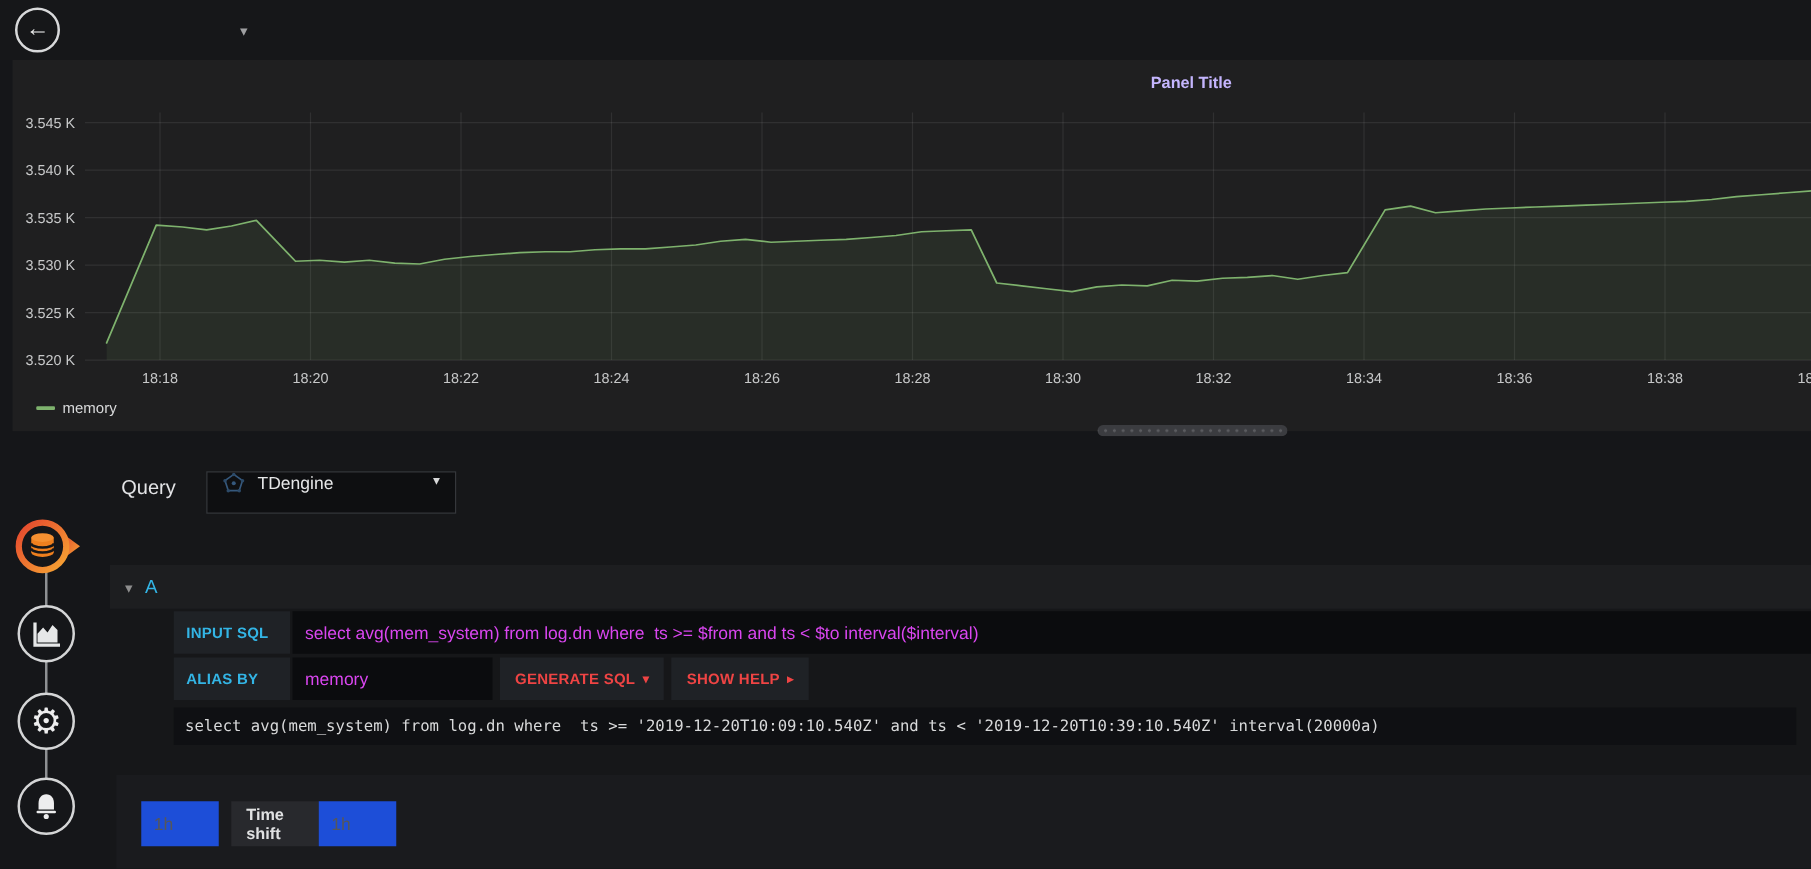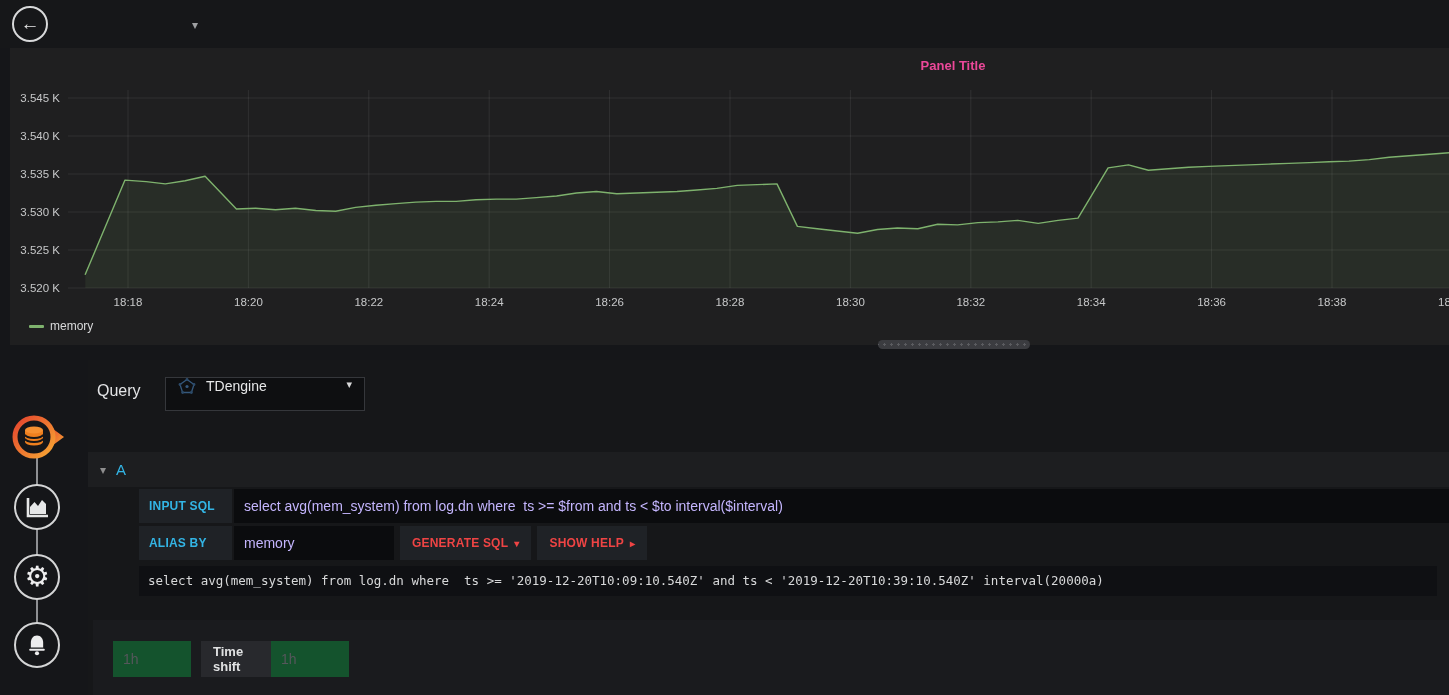--- a/index.html
+++ b/index.html
@@ -12,21 +12,21 @@
   #back-btn { position:absolute; left:12px; top:6px; width:36px; height:36px; border:2px solid #d8d9da;
     border-radius:50%; display:flex; align-items:center; justify-content:center; cursor:pointer;
     font-size:19px; font-weight:bold; color:#e8e8e8; }
   #dash-title { position:absolute; left:62px; top:0; height:48px; line-height:48px;
     font-size:18px; font-weight:500; color:#e9eaeb; cursor:pointer; }
   #dash-caret { position:absolute; left:192px; top:0; height:48px; line-height:50px; font-size:12px; color:#9fa0a2; }
 
   
   #panel { position:absolute; left:10px; top:48px; width:1439px; height:297px; background:#1f1f20; }
   #panel-title { position:absolute; left:943px; top:10px; transform:translateX(-50%);
-    font-size:13px; font-weight:700; color:#ec4899; white-space:nowrap; }
+    font-size:13px; font-weight:700; color:#c4b5fd; white-space:nowrap; }
   #chart-svg { position:absolute; left:0; top:0; }
   #legend { position:absolute; left:19px; top:271px; display:flex; align-items:center; gap:6px; }
   #legend .swatch { width:15px; height:3px; border-radius:1px; }
   #legend .lbl { font-size:12px; color:#d8d9da; }
 
   
   #resize-handle { position:absolute; left:878px; top:340px; width:152px; height:9px; border-radius:5px;
     background-color:#3b3c40;
     background-image:radial-gradient(circle at center, #5b5c60 1px, transparent 1.4px);
     background-size:7px 9px; background-position:3px 0; cursor:row-resize; }
@@ -53,41 +53,41 @@
   #query-row-header { position:absolute; left:0; top:92px; width:1361px; height:35px; background:#1d1e20;
     display:flex; align-items:center; padding:0 12px; gap:10px; cursor:pointer; }
   #query-row-header .collapse-caret { font-size:12px; color:#8e8e8e; }
   #query-row-header .ref-id { font-size:15px; color:#33b5e5; }
 
   .qrow { position:absolute; left:51px; display:flex; height:34px; }
   #row-input-sql { top:129px; width:1310px;justify-content:space-between; }
   #row-alias { top:166px; }
   .qlabel { width:93px; background:#1f2226; color:#33b5e5; font-size:12px; font-weight:700;
     display:flex; align-items:center; padding-left:10px; letter-spacing:.2px; flex:none; }
-  .qinput { background:#0b0c0e; border:none; outline:none; color:#c4b5fd; font-size:14px;
+  .qinput { background:#0b0c0e; border:none; outline:none; color:#d946ef; font-size:14px;
     font-family:"Liberation Sans", sans-serif; padding:0 10px; height:34px; }
   #input-sql-field { flex:1; margin-left:2px; }
   #alias-field { width:160px; margin-left:2px; }
   .qbtn { background:#1f2226; color:#ef4444; font-size:12px; font-weight:700; border:none;
     display:flex; align-items:center; gap:6px; padding:0 12px; margin-left:6px; cursor:pointer;
     font-family:"Liberation Sans", sans-serif; letter-spacing:.2px; }
   .qbtn .c { font-size:10px; }
 
   #generated-sql { position:absolute; left:51px; top:206px; width:1298px; height:30px; background:#0f1013;
     color:#d8d9da; font-family:"DejaVu Sans Mono", monospace; font-size:12.5px; line-height:30px;
     padding-left:9px; white-space:pre; overflow:hidden; }
 
   
   #time-options { position:absolute; left:5px; top:260px; width:1356px; height:75px; background:#1a1b1e; }
   #time-row { position:absolute; left:20px; top:21px; display:flex; height:36px; }
   .tlabel { background:#28292d; color:#e0e1e2; font-size:13px; font-weight:700;
     display:flex; align-items:center; padding-left:12px; }
   #relative-time-label { width:136px; }
   #time-shift-label { width:70px; margin-left:10px; }
-  .tinput { width:78px; background:#14532d; border:none; outline:none; color:#d8d9da; font-size:14px;
+  .tinput { width:62px; background:#1d4ed8; border:none; outline:none; color:#d8d9da; font-size:14px;
     padding:0 10px; font-family:"Liberation Sans", sans-serif; }
   .tinput::placeholder { color:#55575b; }
 </style>
 </head>
 <body>
 
 <div id="stage">
 
   <div id="navbar">
     <div id="back-btn">

